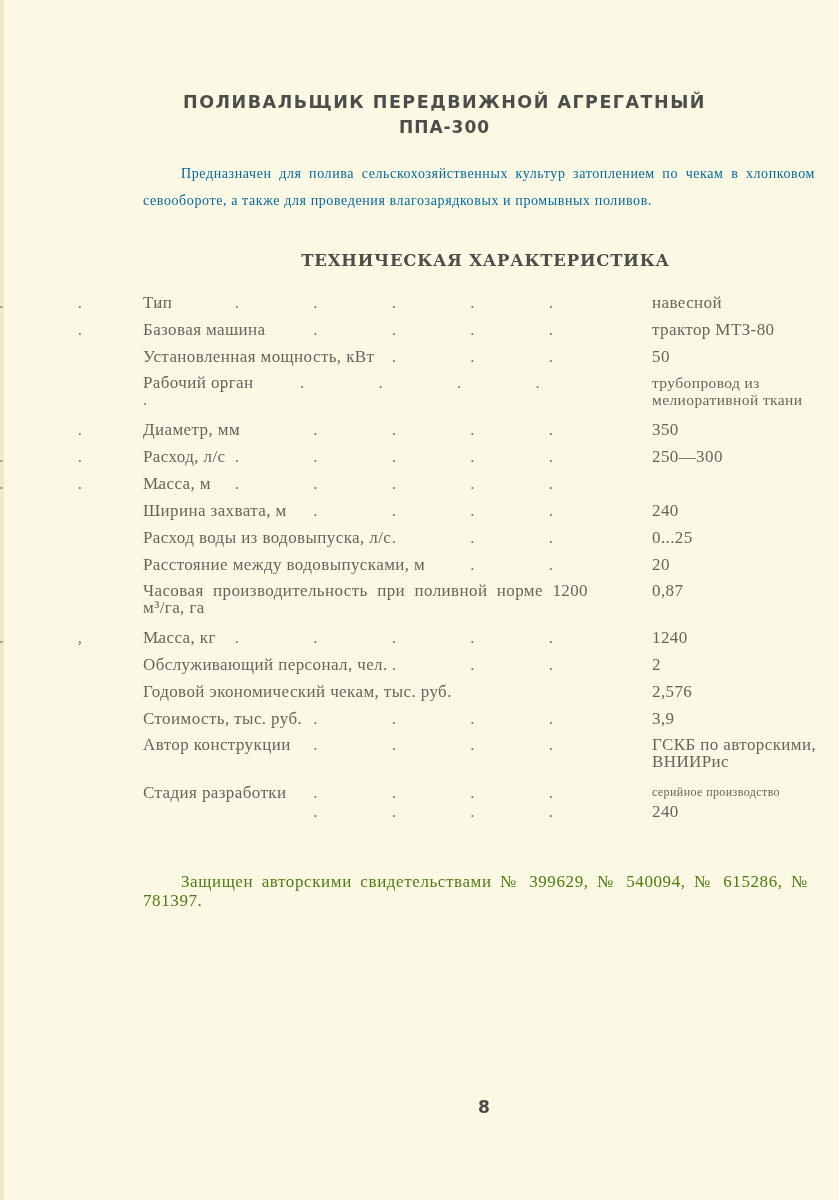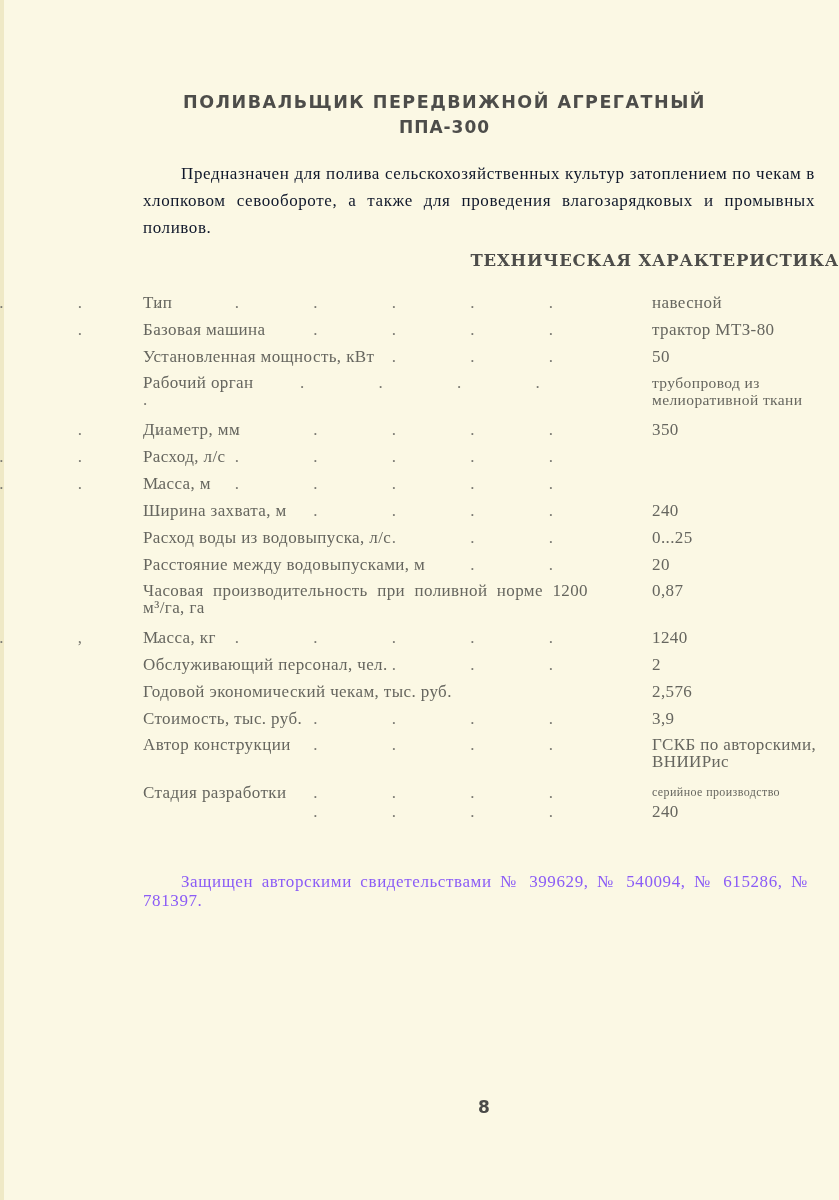--- a/index.html
+++ b/index.html
@@ -17,27 +17,27 @@
   }
   .title {
     position: absolute; left: 0; width: 839px; text-align: center;
     font-family: "DejaVu Sans", "Liberation Sans", sans-serif;
     font-weight: bold; color: #4d4d4a; letter-spacing: 1px;
   }
   .title-1 { top: 92px; left: 25px; font-size: 17.5px; letter-spacing: 1.5px; }
   .title-2 { top: 117px; left: 25px; font-size: 17px; }
   .intro {
     position: absolute; left: 143px; top: 160px; width: 672px;
-    font-size: 17px; line-height: 27px; text-align: justify;
-    color: #0f172a; letter-spacing: 0.6px;
+    font-size: 14px; line-height: 27px; text-align: justify;
+    color: #0369a1; letter-spacing: 0.6px;
   }
   .intro .indent { display: inline-block; width: 38px; }
   .spec-heading {
     position: absolute; top: 251px; left: 0; width: 839px; padding-left: 132px;
-    box-sizing: border-box; text-align: right;
+    box-sizing: border-box; text-align: center;
     font-family: "DejaVu Serif", serif; font-weight: bold; font-size: 16.5px;
     letter-spacing: 0.8px; color: #4d4d4a;
   }
   .spec {
     position: absolute; left: 143px; top: 293px; width: 680px;
   }
   .row {
     display: flex; align-items: flex-start;
     font-size: 17px; line-height: 20px; color: #66665f;
     margin-bottom: 7px;
@@ -52,21 +52,21 @@
     letter-spacing: 35px; color: #7a7a72;
   }
   .row .value {
     flex: 1; padding-left: 16px; letter-spacing: 0.4px;
   }
   .row.two-line .label { white-space: normal; line-height: 17px; }
   .row.two-line .value { line-height: 17px; }
   .patent {
     position: absolute; left: 143px; top: 872px; width: 665px;
     font-size: 17px; line-height: 19px; text-align: justify;
-    color: #8b5cf6; letter-spacing: 0.6px;
+    color: #4d7c0f; letter-spacing: 0.6px;
   }
   .patent .indent { display: inline-block; width: 38px; }
   .page-number {
     position: absolute; top: 1097px; left: 478px;
     font-family: "DejaVu Sans", sans-serif; font-weight: bold;
     font-size: 17px; color: #4a4a48;
   }
 </style>
 </head>
 <body>
@@ -96,20 +96,21 @@
   <div class="row two-line" style="margin-bottom:12px;">
     <div class="label"><span>Рабочий орган</span><span class="dots">. . . . . . .</span></div>
     <div class="value" style="font-size:15.5px;">трубопровод из мелиоративной ткани</div>
   </div>
   <div class="row">
     <div class="label"><span>Диаметр, мм</span><span class="dots">. . . . . . .</span></div>
     <div class="value">350</div>
   </div>
   <div class="row">
     <div class="label"><span>Расход, л/с</span><span class="dots">. . . . . . . .</span></div>
+    <div class="value">250—300</div>
   </div>
   <div class="row">
     <div class="label"><span>Масса, м</span><span class="dots">. . . . . . . .</span></div>
   </div>
   <div class="row">
     <div class="label"><span>Ширина захвата, м</span><span class="dots">. . . . . .</span></div>
     <div class="value">240</div>
   </div>
   <div class="row">
     <div class="label"><span>Расход воды из водовыпуска, л/с</span><span class="dots">. . .</span></div>

